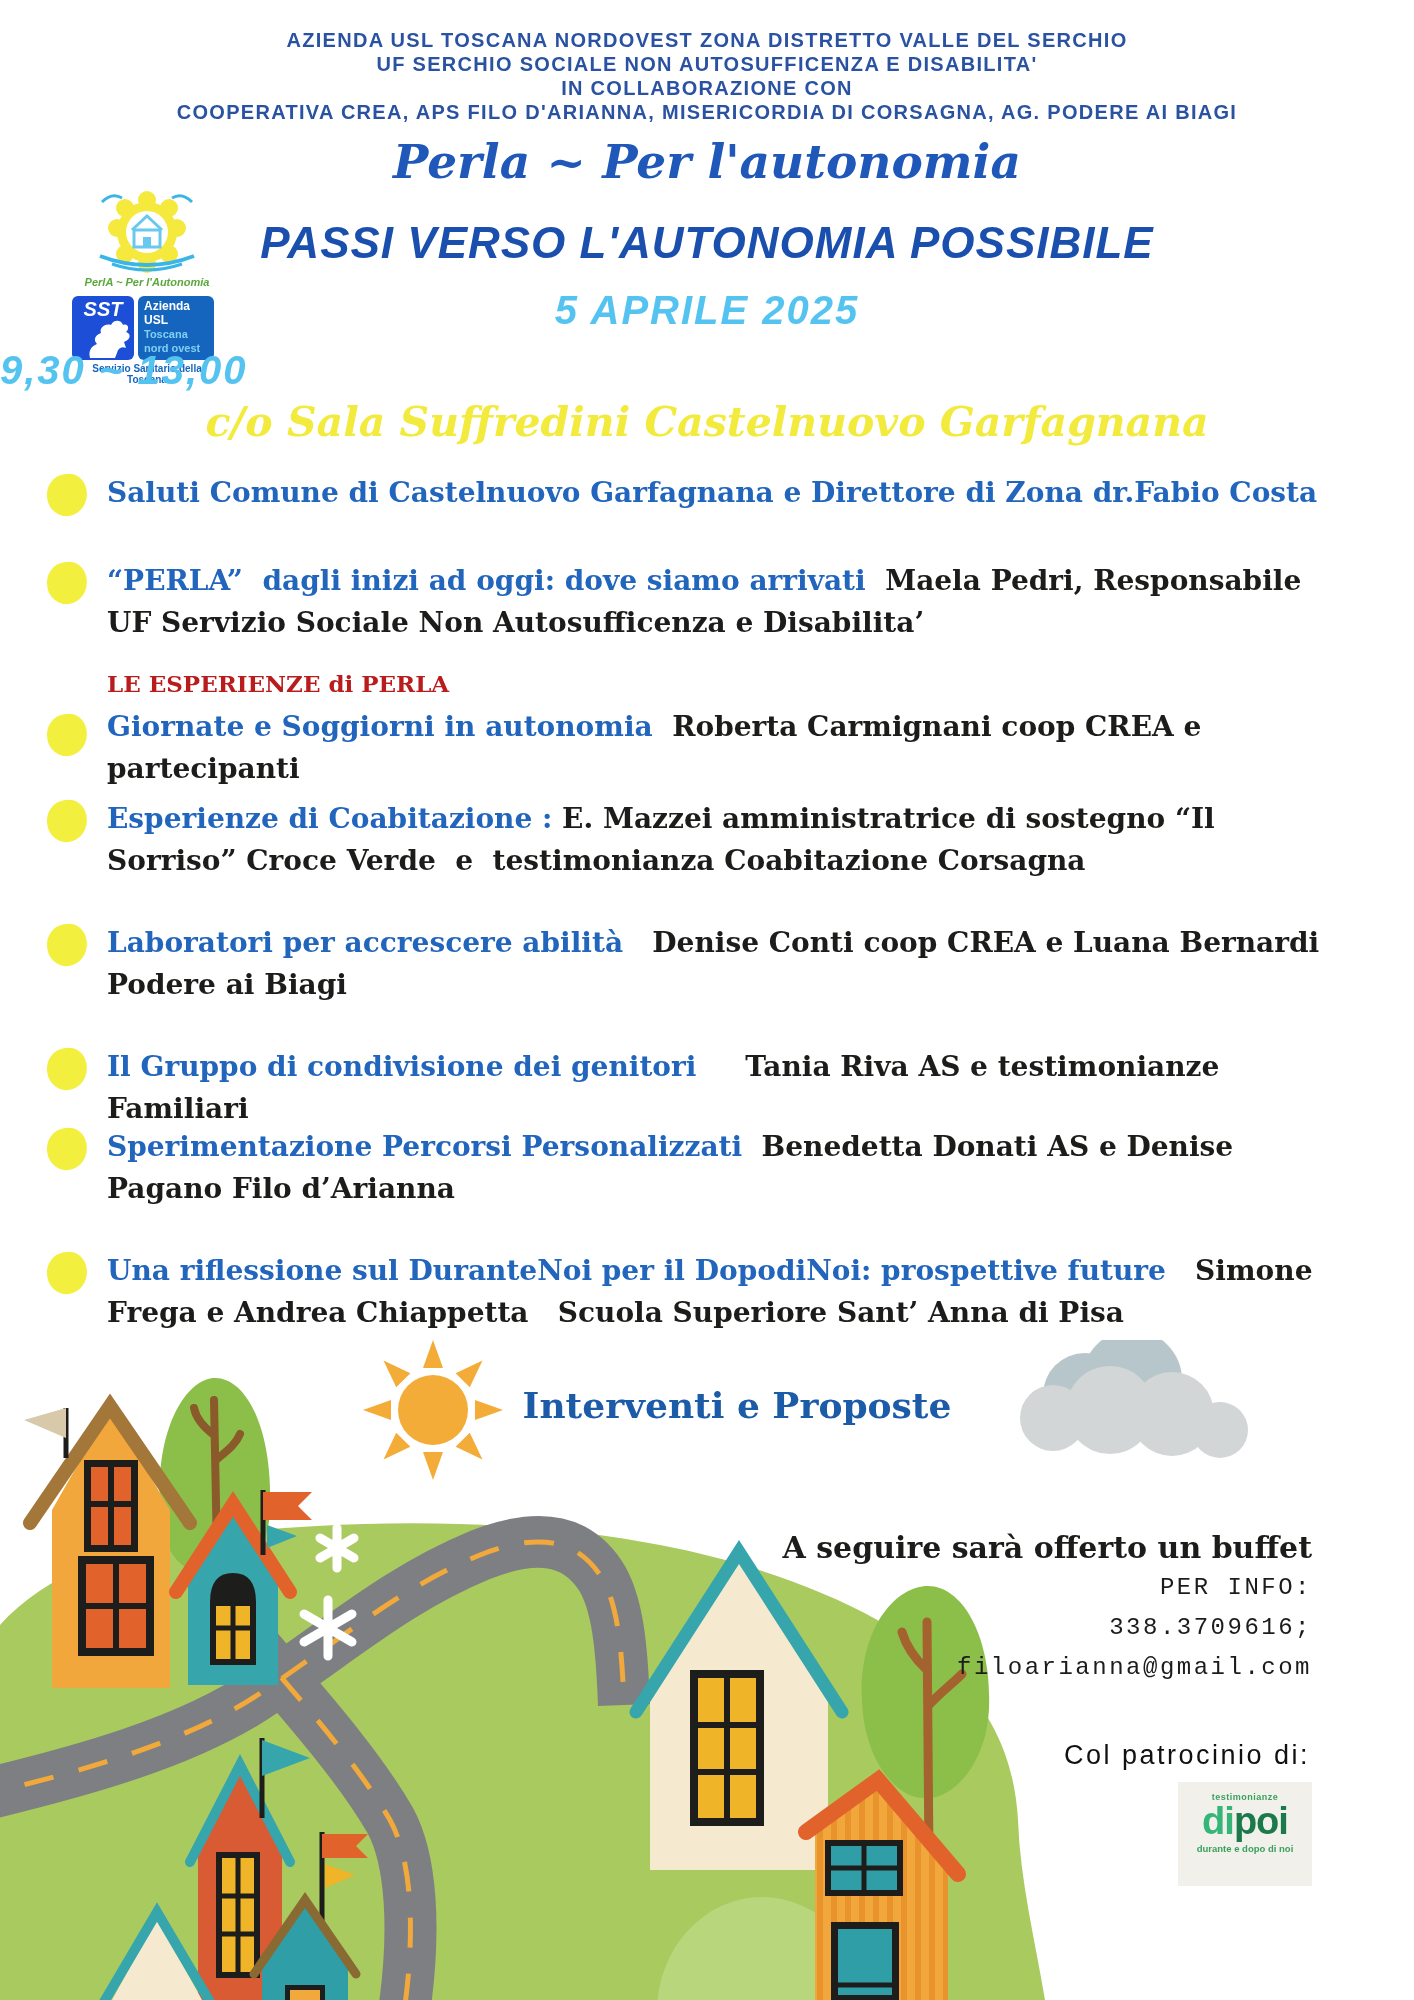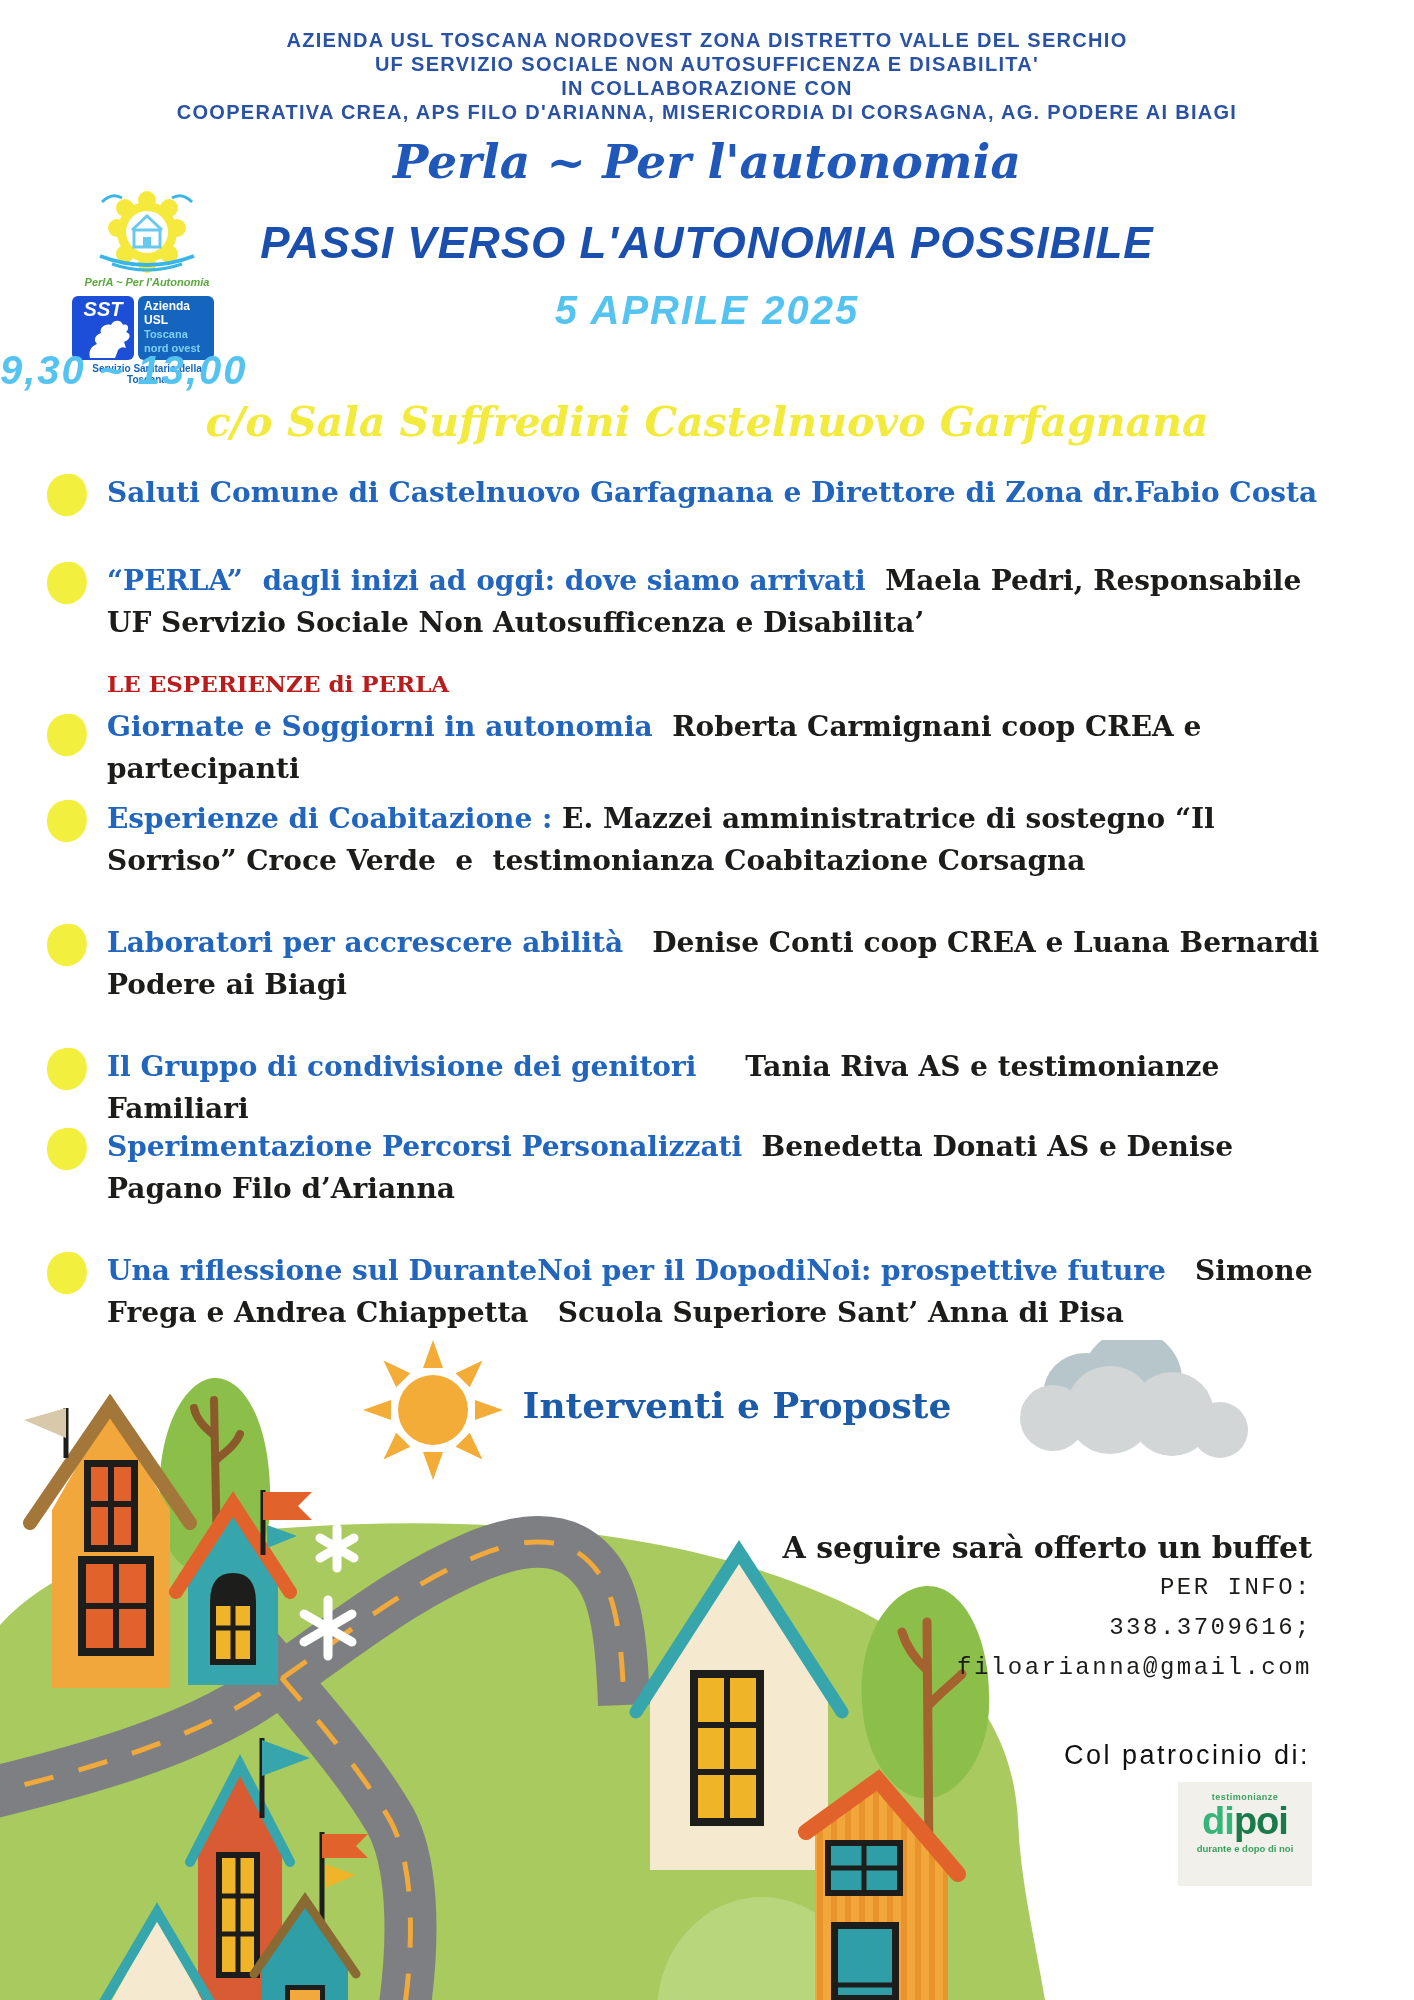--- a/index.html
+++ b/index.html
@@ -62,21 +62,21 @@
   .dp-tag{font-size:9.5px;font-weight:bold;color:#3aa05f;margin-top:3px;}
   svg{display:block;}
 </style>
 </head>
 <body>
 
 <div id="poster">
 
   <div class="hdr">
     <div>AZIENDA USL TOSCANA NORDOVEST ZONA DISTRETTO VALLE DEL SERCHIO</div>
-    <div>UF SERVIZIO SOCIALE NON AUTOSUFFICENZA E DISABILITA'</div>
+    <div>UF SERCHIO SOCIALE NON AUTOSUFFICENZA E DISABILITA'</div>
     <div>IN COLLABORAZIONE CON</div>
     <div>COOPERATIVA CREA, APS FILO D'ARIANNA, MISERICORDIA DI CORSAGNA, AG. PODERE AI BIAGI</div>
   </div>
 
   <div id="logos">
     <svg width="150" height="92" viewBox="0 0 150 92">
       <g>
         <circle cx="75" cy="44" r="30" fill="#f5e93e"></circle>
         <circle cx="75" cy="12" r="9" fill="#f5e93e"></circle>
           <circle cx="75" cy="76" r="9" fill="#f5e93e"></circle>

